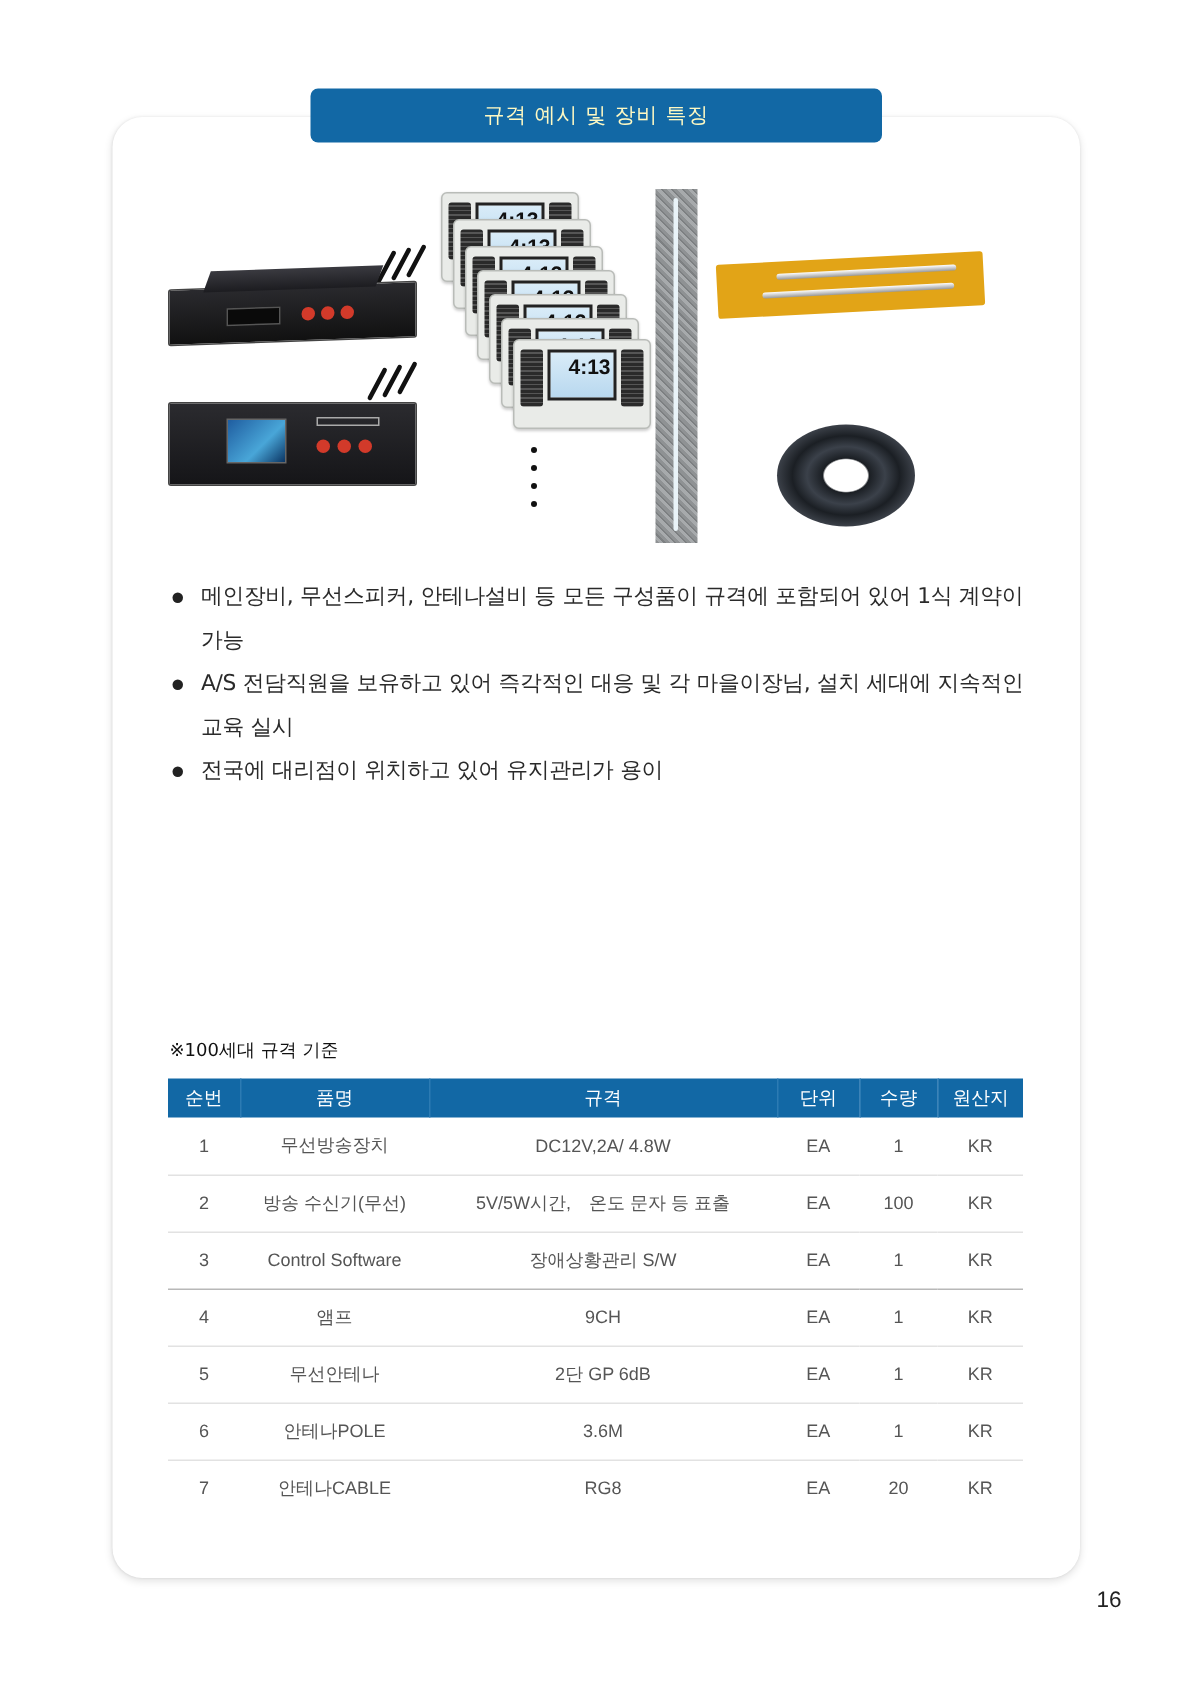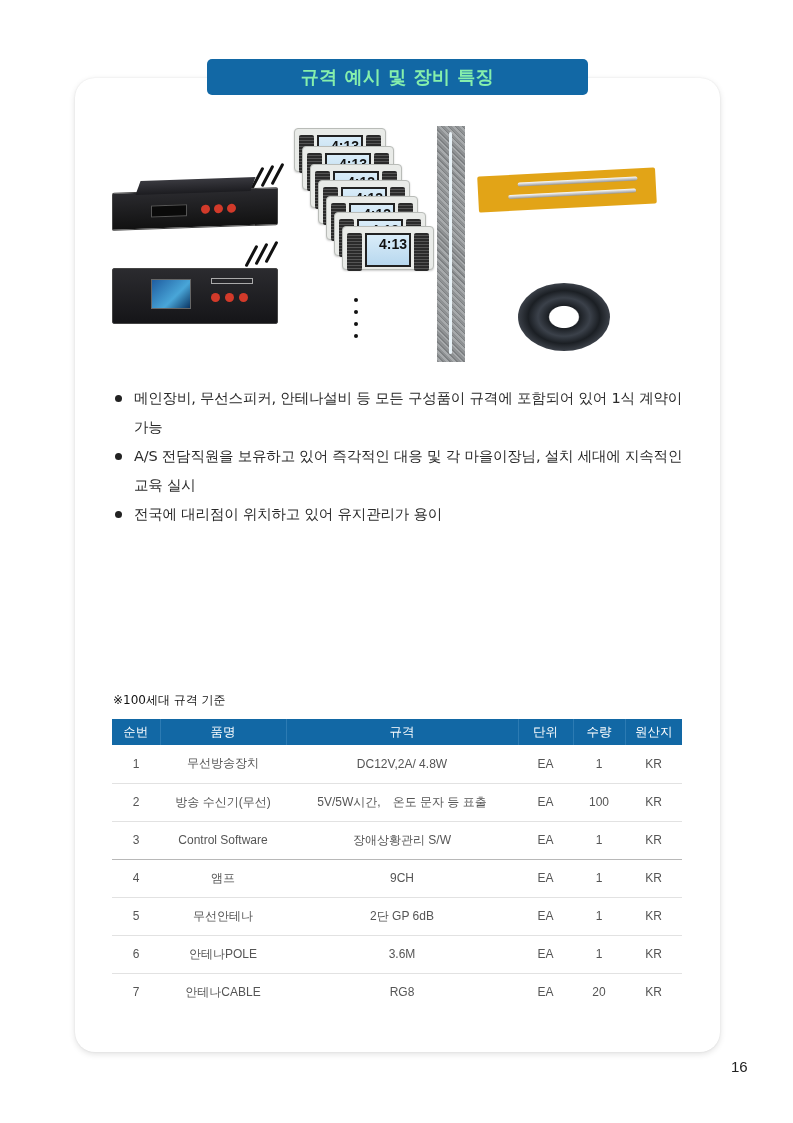--- a/index.html
+++ b/index.html
@@ -6,43 +6,43 @@
     html, body { width: 793px; height: 1123px; background: #ffffff; overflow: hidden; }
     body { position: relative; font-family: "DejaVu Sans", "Liberation Sans", sans-serif; color: #222; }
 
     .card {
       position: absolute; left: 75px; top: 78px; width: 645px; height: 974px;
       background: #fff; border-radius: 20px;
       box-shadow: 0 2px 6px rgba(0,0,0,0.12), 0 0 2px rgba(0,0,0,0.08);
     }
     .title-bar {
       position: absolute; left: 207px; top: 59px; width: 381px; height: 36px;
-      background: #1268a5; border-radius: 5px; color: #86efac;
-      font-size: 18px; display: flex; align-items: center; justify-content: center;
-      letter-spacing: 0.5px; z-index: 2; font-weight: bold;
+      background: #1268a5; border-radius: 5px; color: #fef9c3;
+      font-size: 14px; display: flex; align-items: center; justify-content: center;
+      letter-spacing: 0.5px; z-index: 2;
     }
 
     
     .img-area { position: absolute; left: 0; top: 0; width: 793px; height: 370px; pointer-events: none; }
     .rack { position: absolute; background: #1e1e22; border: 1px solid #444; }
     .rack1 { left: 112px; top: 190px; width: 166px; height: 38px; transform: skewY(-2deg);
       background: linear-gradient(#2a2a2e, #111); border-radius: 2px; }
     .rack1:before { content: ""; position: absolute; left: 25px; top: -12px; width: 115px; height: 14px;
       background: linear-gradient(#3a3a40, #1c1c20); transform: skewX(-20deg); }
     .rack1 .disp { position: absolute; left: 38px; top: 13px; width: 36px; height: 12px; background: #0a0a0a; border: 1px solid #555; }
     .rack1 .btn { position: absolute; top: 14px; width: 9px; height: 9px; border-radius: 50%; background: #d23a2a; }
     .rack2 { left: 112px; top: 268px; width: 166px; height: 56px; background: linear-gradient(#2b2b2f, #151518); border-radius: 2px; }
     .rack2 .scr { position: absolute; left: 38px; top: 10px; width: 40px; height: 30px;
       background: linear-gradient(135deg, #1f5da0, #49a6d8 60%, #0b3563); border: 1px solid #666; }
     .rack2 .btn { position: absolute; top: 24px; width: 9px; height: 9px; border-radius: 50%; background: #d23a2a; }
     .rack2 .lbl { position: absolute; left: 98px; top: 9px; width: 42px; height: 6px; border: 1px solid #aaa; }
 
     .ant { position: absolute; width: 3px; height: 24px; background: #111; border-radius: 2px; transform: rotate(28deg); }
 
-    .recv { position: absolute; width: 92px; height: 44px; background: #e9ebe8; border: 1px solid #b9bcb8;
+    .recv { position: absolute; width: 92px; height: 60px; background: #e9ebe8; border: 1px solid #b9bcb8;
       border-radius: 4px; box-shadow: 0 1px 2px rgba(0,0,0,0.2); }
     .recv .spk { position: absolute; top: 6px; width: 15px; height: 38px; background: repeating-linear-gradient(#2a2a2a 0 2px, #555 2px 3px); border-radius: 2px; }
     .recv .spk.l { left: 4px; } .recv .spk.r { right: 4px; }
     .recv .lcd { position: absolute; left: 22px; top: 6px; width: 46px; height: 34px;
       background: linear-gradient(#d9ecf8, #b8d8ef); border: 2px solid #222; font-family: "Liberation Sans", sans-serif;
       font-size: 14px; color: #111; text-align: right; padding-right: 2px; line-height: 18px; font-weight: bold; }
 
     .dot { position: absolute; width: 4px; height: 4px; border-radius: 50%; background: #111; }
 
     .pole { position: absolute; left: 437px; top: 126px; width: 28px; height: 236px;

